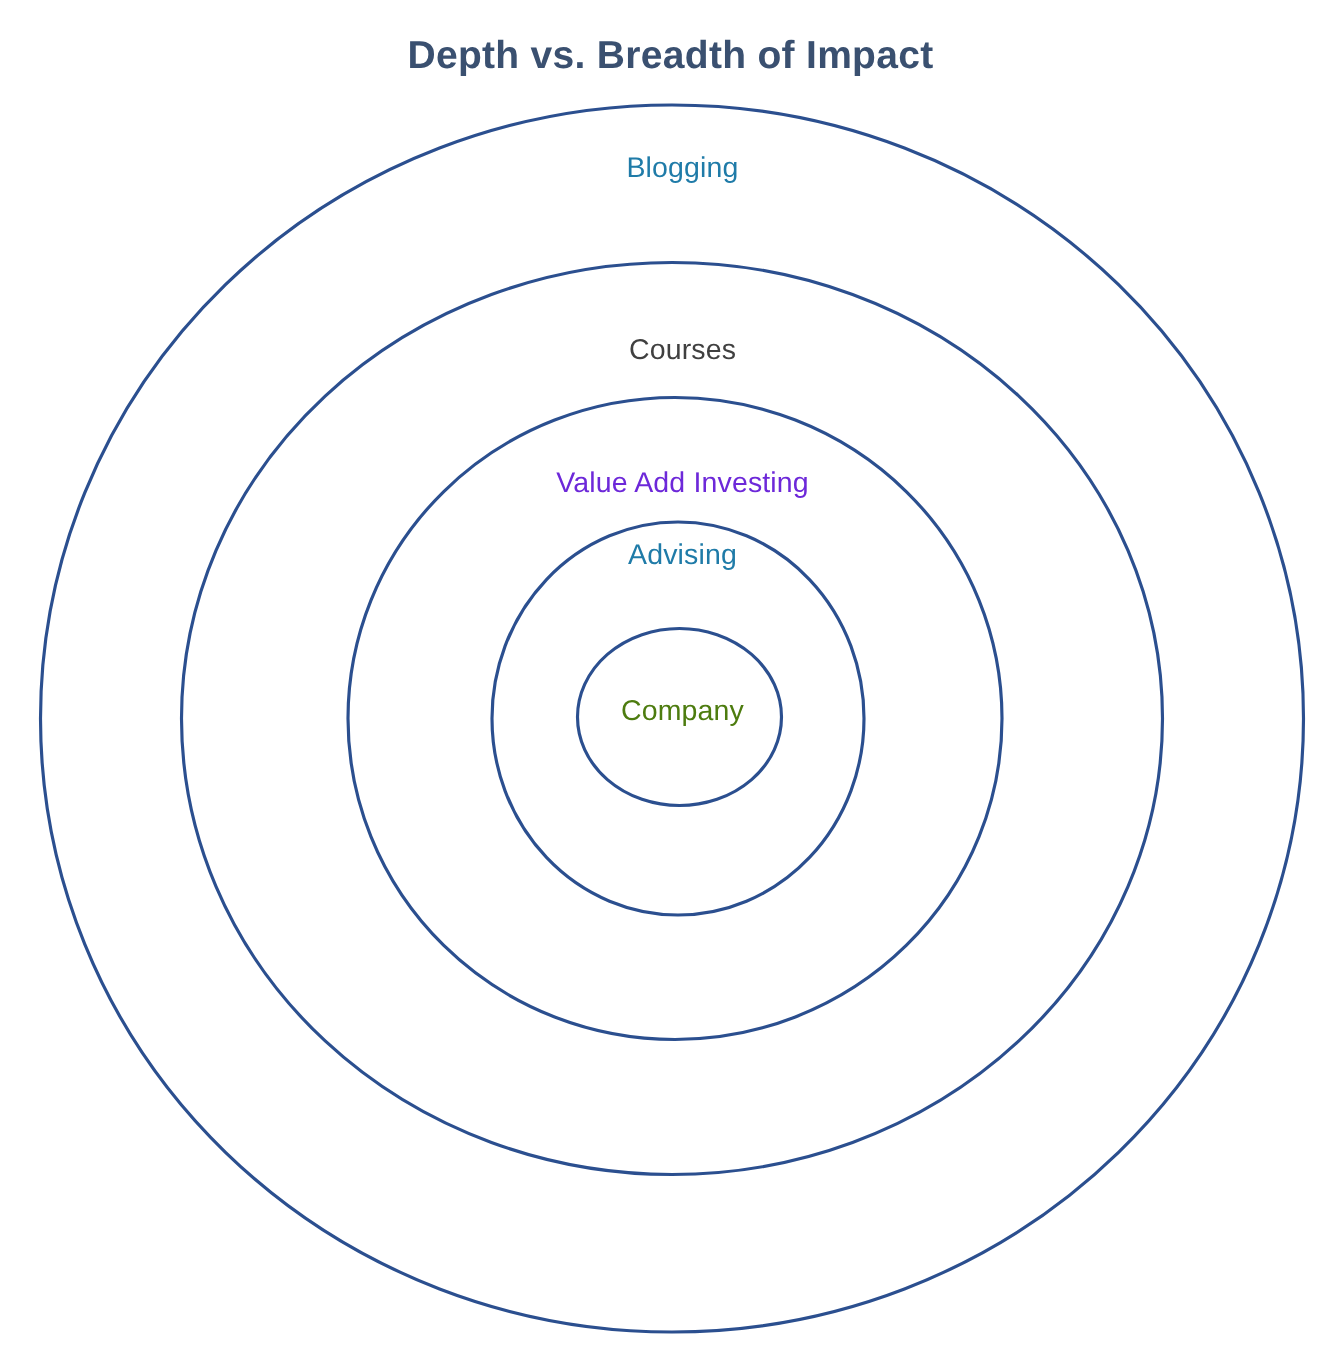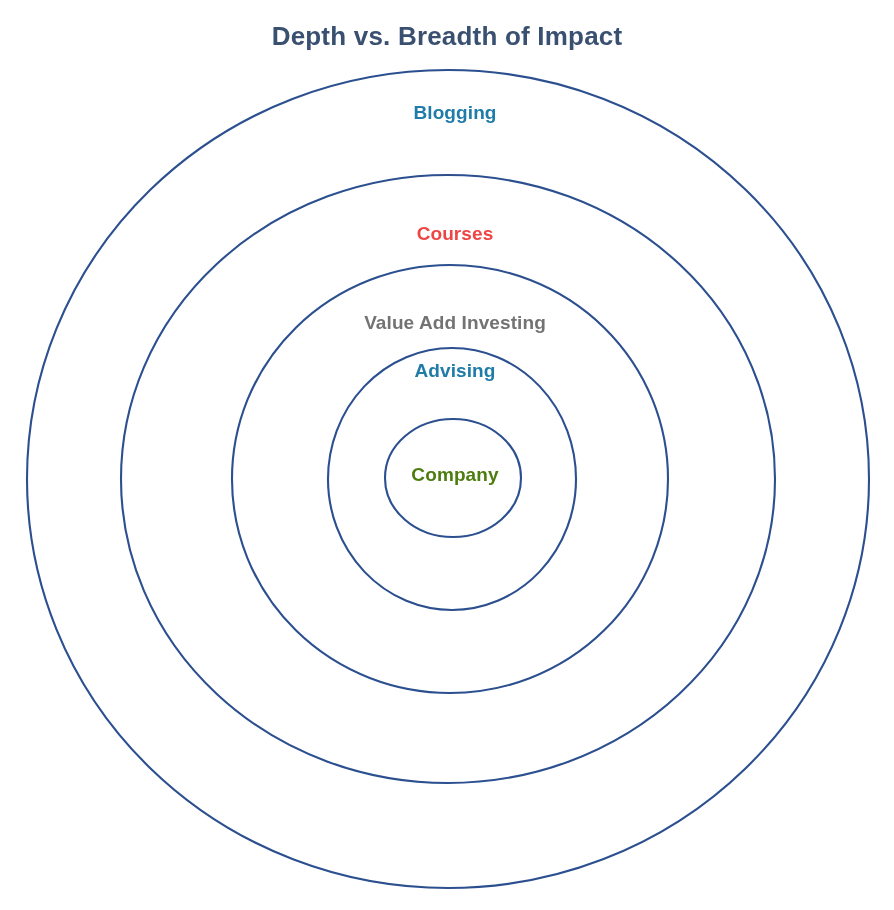--- a/index.html
+++ b/index.html
@@ -49,21 +49,21 @@
   .ring-ellipse {
     fill: none;
     stroke: #2b4f8f;
     stroke-width: 2.1;
   }
 
   .ring-label {
     position: absolute;
     text-align: right;
     font-size: 19px;
-    font-weight: bold;
+    font-weight: normal;
     color: #1f7ba8;
     white-space: nowrap;
     transform: translate(-50%, -50%);
     letter-spacing: 0.1px;
   }
 </style>
 </head>
 <body>
 
 <div id="diagram-root" style="background: rgb(255, 255, 255);">
@@ -73,21 +73,21 @@
   <svg id="rings-svg" viewBox="0 0 894 910" xmlns="http://www.w3.org/2000/svg">
     <ellipse class="ring-ellipse" cx="448" cy="479" rx="421" ry="409" style="stroke: rgb(43, 79, 143);"></ellipse>
     <ellipse class="ring-ellipse" cx="448" cy="479" rx="327" ry="304" style="stroke: rgb(43, 79, 143);"></ellipse>
     <ellipse class="ring-ellipse" cx="450" cy="479" rx="218" ry="214" style="stroke: rgb(43, 79, 143);"></ellipse>
     <ellipse class="ring-ellipse" cx="452" cy="479" rx="124" ry="131" style="stroke: rgb(43, 79, 143);"></ellipse>
     <ellipse class="ring-ellipse" cx="453" cy="478" rx="68" ry="59" style="stroke: rgb(43, 79, 143);"></ellipse>
   </svg>
 
   <div class="ring-label" style="left: 455px; top: 113px; color: rgb(31, 123, 168);">Blogging</div>
 
-  <div class="ring-label" style="left: 455px; top: 234px; color: #ef4444;">Courses</div>
+  <div class="ring-label" style="left: 455px; top: 234px; color: #404040;">Courses</div>
 
-  <div class="ring-label" style="left: 455px; top: 323px; color: #737373;">Value Add Investing</div>
+  <div class="ring-label" style="left: 455px; top: 323px; color: #6d28d9;">Value Add Investing</div>
 
   <div class="ring-label" style="left: 455px; top: 371px; color: rgb(31, 123, 168);">Advising</div>
 
   <div class="ring-label" style="left: 455px; top: 475px; color: #4d7c0f;">Company</div>
 
 </div>
 
 </body></html>

